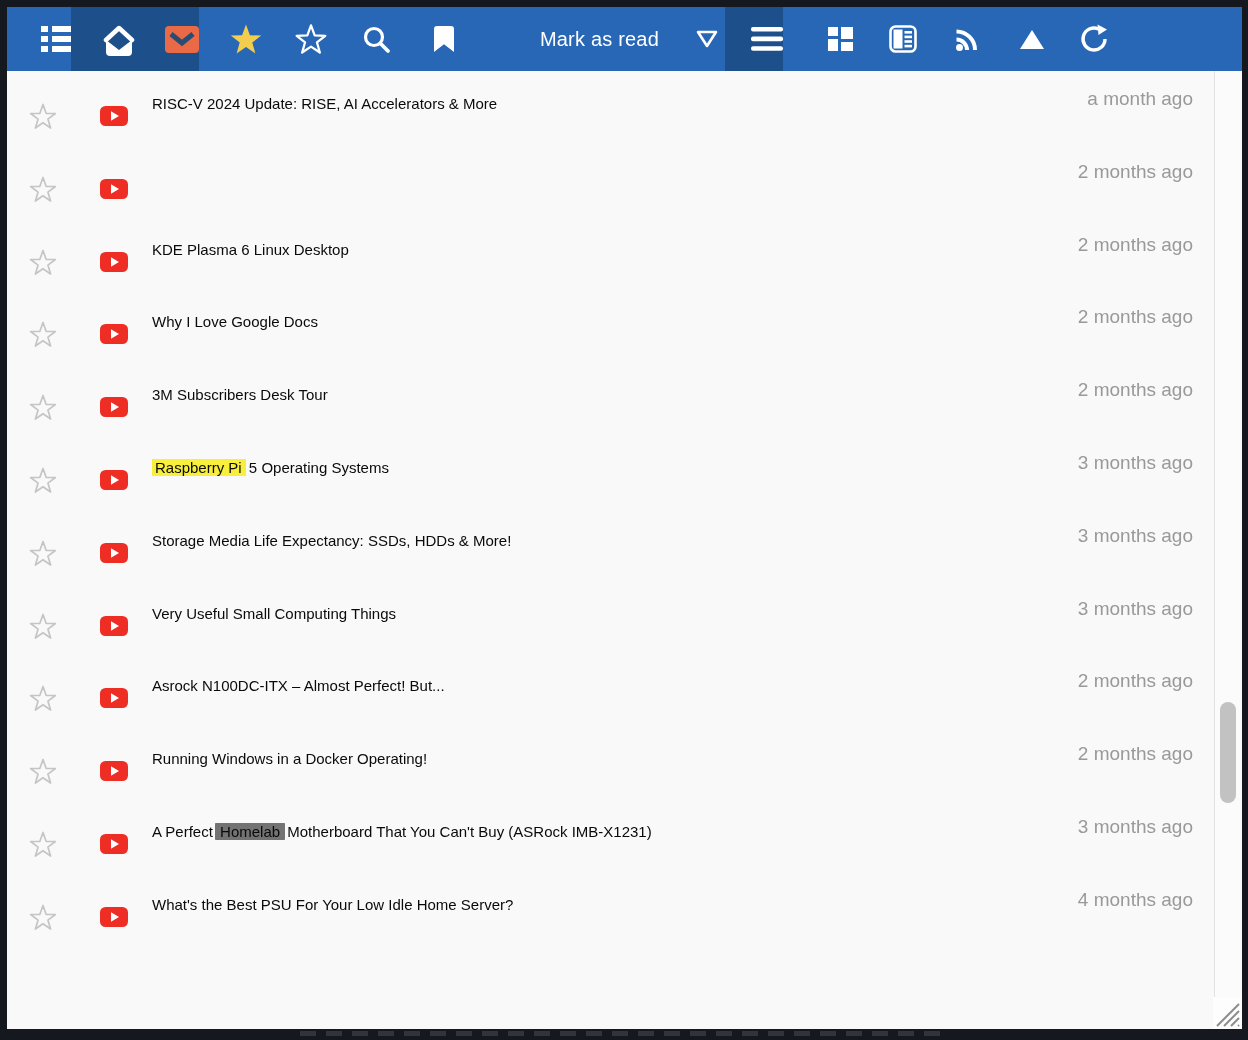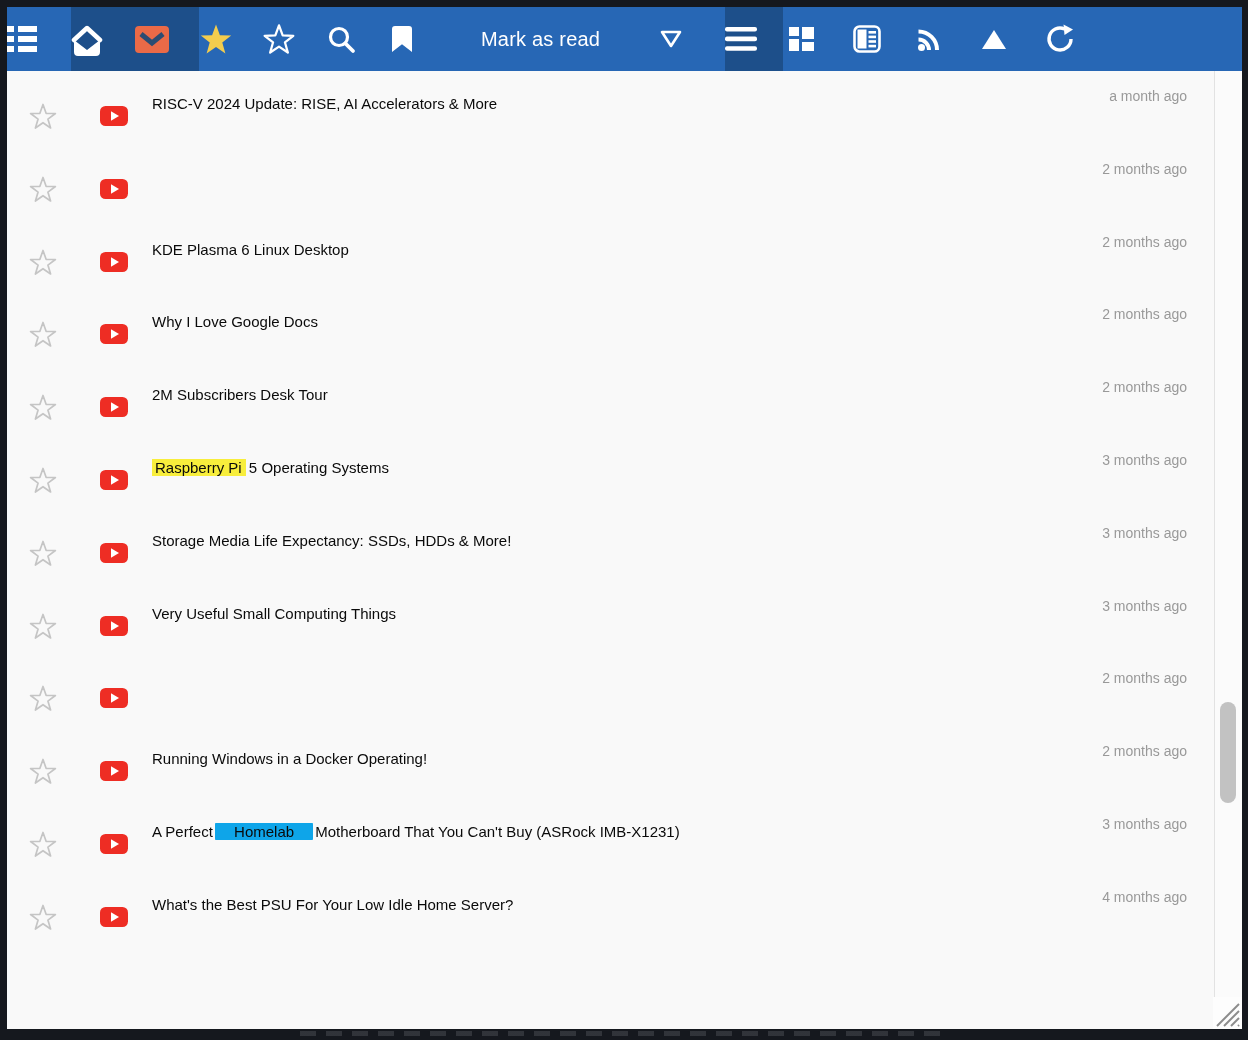--- a/index.html
+++ b/index.html
@@ -11,21 +11,21 @@
   .window{
     position:absolute;left:7px;top:7px;right:6px;bottom:11px;
     background:#f9f9f9;display:flex;flex-direction:column;overflow:hidden;
   }
   
   .toolbar{
     height:64px;flex:0 0 64px;background:#2767b5;
     display:flex;align-items:stretch;
   }
   .tb{
-    width:64px;display:flex;align-items:center;justify-content:flex-start;
+    width:64px;display:flex;align-items:center;justify-content:flex-end;
     cursor:default;
   }
   .tb.active{background:#1d4f8a;}
   .tb-text{
     display:flex;align-items:center;padding:0 0 0 26px;width:178px;
     color:#fff;font-size:20px;letter-spacing:.2px;
   }
   .tb-narrow{width:60px;}
   svg{display:block;}
   
@@ -37,25 +37,25 @@
     background:linear-gradient(90deg,#fefefe calc(100% - 19px),#f9f9f9 calc(100% - 19px));
   }
   .row-star{position:absolute;left:21px;top:32px;}
   .row-star svg path{fill:none;stroke:#c5c5c5;stroke-width:1.7;stroke-linejoin:round;}
   .row-yt{position:absolute;left:93px;top:35px;}
   .row-title{
     position:absolute;left:145px;top:24px;right:220px;
     font-size:15px;color:#0a0a0a;white-space:nowrap;overflow:hidden;
   }
   .row-age{
-    position:absolute;right:27px;top:17px;
-    font-size:14px;color:#999999;
+    position:absolute;right:21px;top:17px;
+    font-size:19px;color:#999999;
   }
   .hl-bright{background:#f8ee3c;border-radius:3px;padding:2px 4px;margin:0 -1px;}
-  .hl-pale{background:#0ea5e9;border-radius:4px;padding:2px 19px;margin:0 -2px;}
+  .hl-pale{background:#737373;border-radius:4px;padding:2px 5px;margin:0 -2px;}
   
   .scroll-col{
     position:absolute;top:0;right:0;bottom:0;width:28px;
     background:#fbfbfb;border-left:1px solid #e2e2e2;box-sizing:border-box;
   }
   .scroll-thumb{
     position:absolute;top:631px;left:5px;width:16px;height:101px;
     background:#c2c2c2;border-radius:8px;
   }
   .corner{
@@ -262,21 +262,21 @@
       <svg width="30" height="28" viewBox="0 0 30 27">
         <path d="M15,1 L18.1,9.8 L27.4,10 L19.9,15.6 L22.6,24.5 L15,19.2 L7.4,24.5 L10.1,15.6 L2.6,10 L11.9,9.8 Z"></path>
       </svg>
     </span>
     <span class="row-yt">
       <svg width="28" height="20" viewBox="0 0 28 20">
         <rect x="0" y="0" width="28" height="20" rx="5.5" fill="#ee2d24"></rect>
         <polygon points="11,5.2 11,14.8 19,10" fill="#fff"></polygon>
       </svg>
     </span>
-    <span class="row-title"><span>2M Subscribers Desk Tour</span></span>
+    <span class="row-title"><span>3M Subscribers Desk Tour</span></span>
     <span class="row-age">2 months ago</span>
   </div>
         <div class="row">
     <span class="row-star">
       <svg width="30" height="28" viewBox="0 0 30 27">
         <path d="M15,1 L18.1,9.8 L27.4,10 L19.9,15.6 L22.6,24.5 L15,19.2 L7.4,24.5 L10.1,15.6 L2.6,10 L11.9,9.8 Z"></path>
       </svg>
     </span>
     <span class="row-yt">
       <svg width="28" height="20" viewBox="0 0 28 20">
@@ -322,20 +322,21 @@
       <svg width="30" height="28" viewBox="0 0 30 27">
         <path d="M15,1 L18.1,9.8 L27.4,10 L19.9,15.6 L22.6,24.5 L15,19.2 L7.4,24.5 L10.1,15.6 L2.6,10 L11.9,9.8 Z"></path>
       </svg>
     </span>
     <span class="row-yt">
       <svg width="28" height="20" viewBox="0 0 28 20">
         <rect x="0" y="0" width="28" height="20" rx="5.5" fill="#ee2d24"></rect>
         <polygon points="11,5.2 11,14.8 19,10" fill="#fff"></polygon>
       </svg>
     </span>
+    <span class="row-title"><span>Asrock N100DC-ITX – Almost Perfect! But...</span></span>
     <span class="row-age">2 months ago</span>
   </div>
         <div class="row">
     <span class="row-star">
       <svg width="30" height="28" viewBox="0 0 30 27">
         <path d="M15,1 L18.1,9.8 L27.4,10 L19.9,15.6 L22.6,24.5 L15,19.2 L7.4,24.5 L10.1,15.6 L2.6,10 L11.9,9.8 Z"></path>
       </svg>
     </span>
     <span class="row-yt">
       <svg width="28" height="20" viewBox="0 0 28 20">

